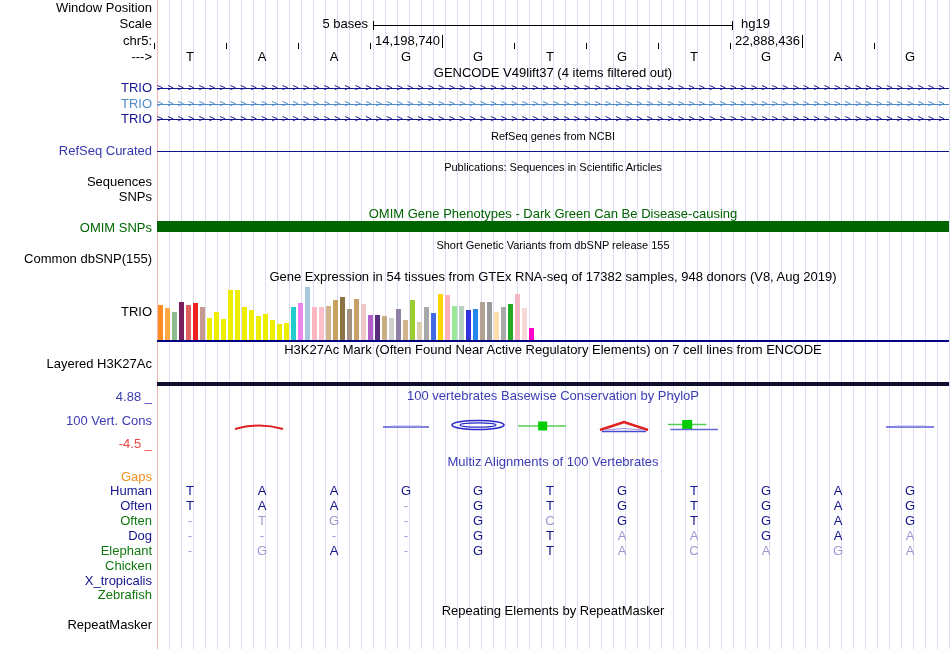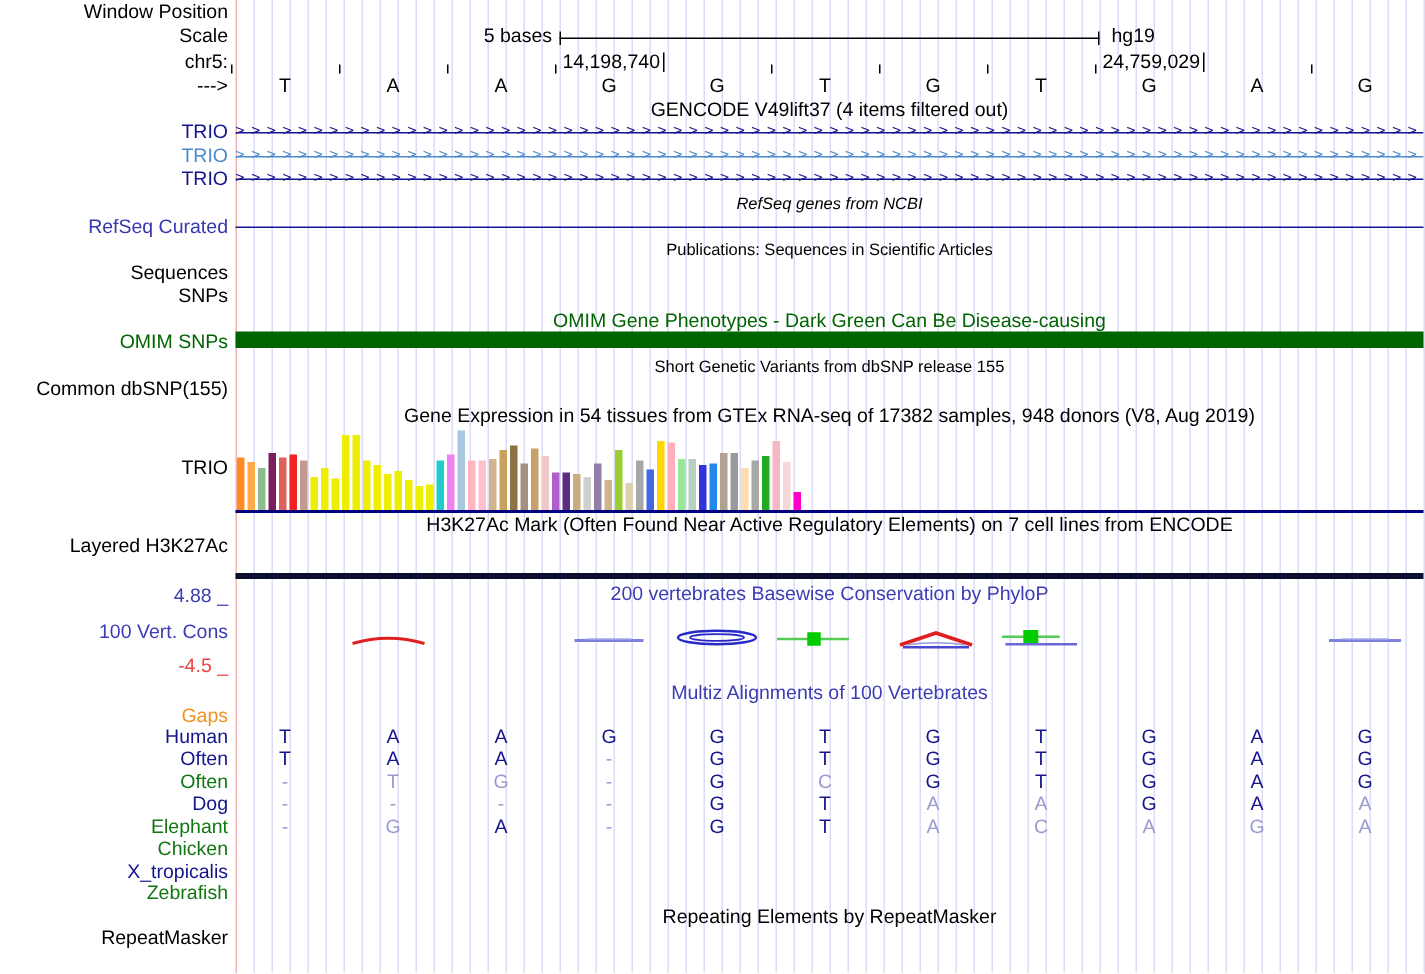--- a/index.html
+++ b/index.html
@@ -122,27 +122,27 @@
       <div class="llabel" style="top: 514px; color: rgb(17, 119, 17);">Often</div>
       <div class="llabel" style="top: 529px; color: rgb(20, 20, 140);">Dog</div>
       <div class="llabel" style="top: 544px; color: rgb(17, 119, 17);">Elephant</div>
       <div class="llabel" style="top: 559px; color: rgb(17, 119, 17);">Chicken</div>
       <div class="llabel" style="top: 574px; color: rgb(20, 20, 140);">X_tropicalis</div>
       <div class="llabel" style="top: 588px; color: rgb(17, 119, 17);">Zebrafish</div>
       <div class="llabel" style="top: 618px; color: rgb(0, 0, 0);">RepeatMasker</div>
     </div>
   <div id="titles">
       <div class="ctitle" style="top: 66px; color: rgb(0, 0, 0); font-size: 13px;">GENCODE V49lift37 (4 items filtered out)</div>
-      <div class="ctitle" style="top: 129px; color: rgb(0, 0, 0); font-size: 11px; font-style: italic;">RefSeq genes from NCBI</div>
+      <div class="ctitle" style="top: 129px; color: rgb(0, 0, 0); font-size: 11px;">RefSeq genes from NCBI</div>
       <div class="ctitle" style="top: 160px; color: rgb(0, 0, 0); font-size: 11px;">Publications: Sequences in Scientific Articles</div>
       <div class="ctitle" style="top: 207px; color: rgb(0, 100, 0); font-size: 13px;">OMIM Gene Phenotypes - Dark Green Can Be Disease-causing</div>
       <div class="ctitle" style="top: 238px; color: rgb(0, 0, 0); font-size: 11px;">Short Genetic Variants from dbSNP release 155</div>
       <div class="ctitle" style="top: 270px; color: rgb(0, 0, 0); font-size: 13px;">Gene Expression in 54 tissues from GTEx RNA-seq of 17382 samples, 948 donors (V8, Aug 2019)</div>
       <div class="ctitle" style="top: 343px; color: rgb(0, 0, 0); font-size: 13px;">H3K27Ac Mark (Often Found Near Active Regulatory Elements) on 7 cell lines from ENCODE</div>
-      <div class="ctitle" style="top: 389px; color: rgb(60, 60, 180); font-size: 13px;">200 vertebrates Basewise Conservation by PhyloP</div>
+      <div class="ctitle" style="top: 389px; color: rgb(60, 60, 180); font-size: 13px;">100 vertebrates Basewise Conservation by PhyloP</div>
       <div class="ctitle" style="top: 455px; color: rgb(60, 60, 180); font-size: 13px;">Multiz Alignments of 100 Vertebrates</div>
       <div class="ctitle" style="top: 604px; color: rgb(0, 0, 0); font-size: 13px;">Repeating Elements by RepeatMasker</div>
     </div>
   <div id="headerlayer">
       <div class="abs" style="left: 157px; top: 1px; width: 792px; height: 14px; display: flex; justify-content: center; gap: 28px; font-size: 13px; line-height: 14px;">
       </div>
       <div class="rnum" style="left: 243px; width: 125px; top: 17px;">5 bases</div>
       <div class="abs" style="left: 373px; top: 25px; width: 360px; height: 1px; background: rgb(0, 0, 0);"></div>
       <div class="tick" style="left: 373px; top: 21px; height: 9px;"></div>
       <div class="tick" style="left: 732px; top: 21px; height: 9px;"></div>
@@ -150,21 +150,21 @@
       <div class="tick" style="left: 154px; top: 43px; height: 6px;"></div>
       <div class="tick" style="left: 226px; top: 43px; height: 6px;"></div>
       <div class="tick" style="left: 298px; top: 43px; height: 6px;"></div>
       <div class="tick" style="left: 370px; top: 43px; height: 6px;"></div>
       <div class="rnum" style="left: 316px; width: 124px; top: 34px;">14,198,740</div>
       <div class="tick" style="left: 442px; top: 35px; height: 13px;"></div>
       <div class="tick" style="left: 514px; top: 43px; height: 6px;"></div>
       <div class="tick" style="left: 586px; top: 43px; height: 6px;"></div>
       <div class="tick" style="left: 658px; top: 43px; height: 6px;"></div>
       <div class="tick" style="left: 730px; top: 43px; height: 6px;"></div>
-      <div class="rnum" style="left: 676px; width: 124px; top: 34px;">24,759,029</div>
+      <div class="rnum" style="left: 676px; width: 124px; top: 34px;">22,888,436</div>
       <div class="tick" style="left: 802px; top: 35px; height: 13px;"></div>
       <div class="tick" style="left: 874px; top: 43px; height: 6px;"></div>
       <div class="baseletter" style="left: 180px; top: 50px;">T</div>
       <div class="baseletter" style="left: 252px; top: 50px;">A</div>
       <div class="baseletter" style="left: 324px; top: 50px;">A</div>
       <div class="baseletter" style="left: 396px; top: 50px;">G</div>
       <div class="baseletter" style="left: 468px; top: 50px;">G</div>
       <div class="baseletter" style="left: 540px; top: 50px;">T</div>
       <div class="baseletter" style="left: 612px; top: 50px;">G</div>
       <div class="baseletter" style="left: 684px; top: 50px;">T</div>

